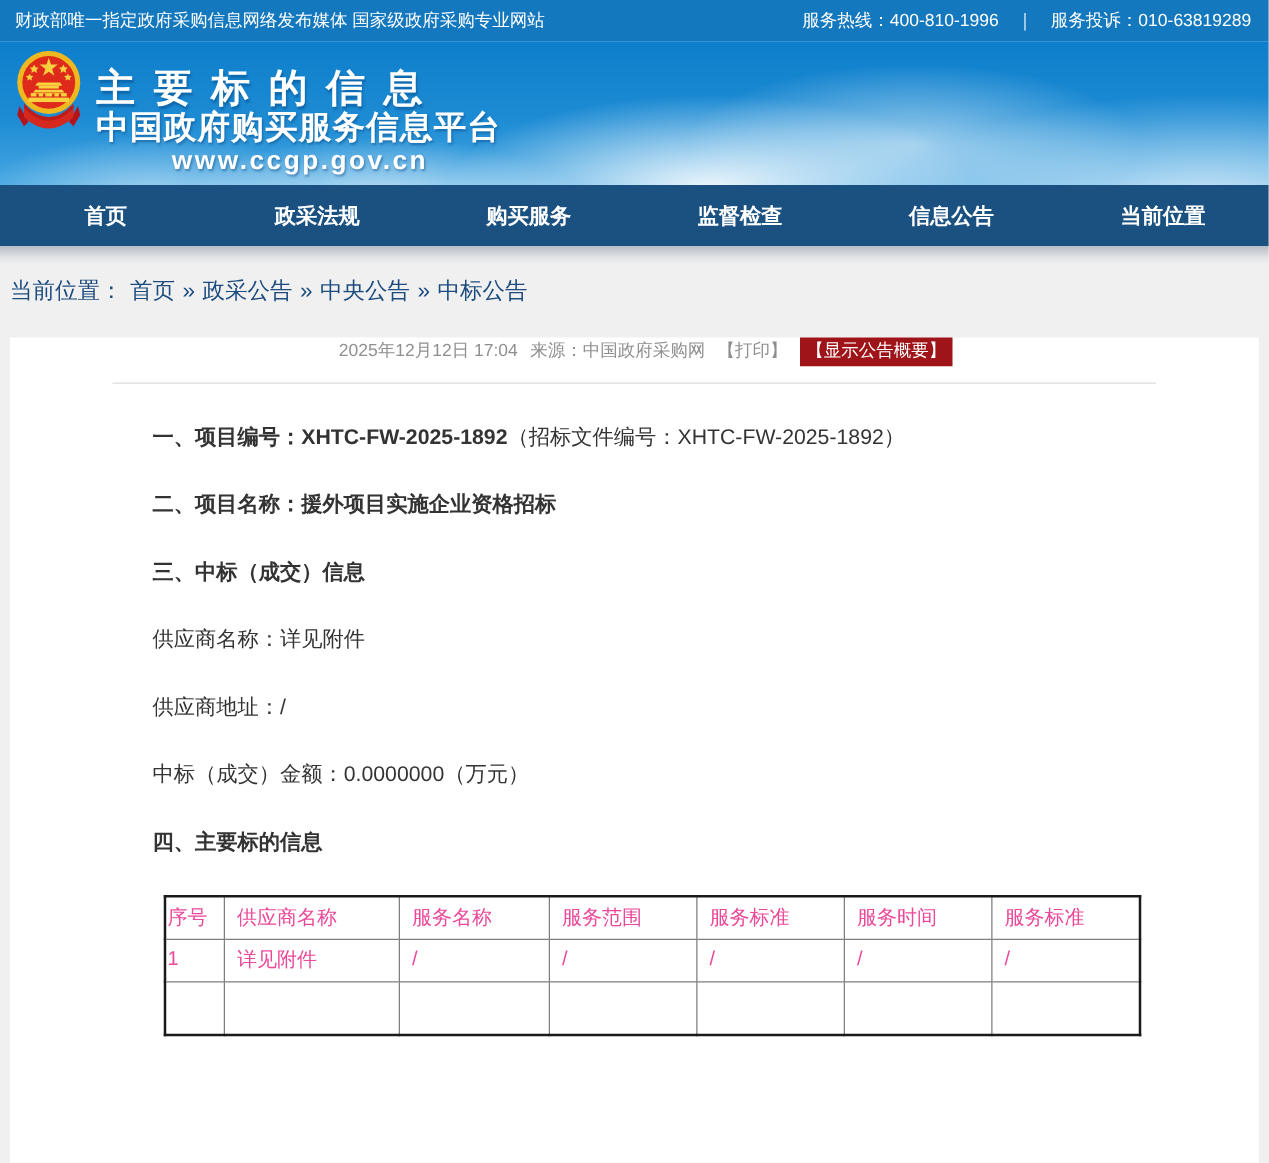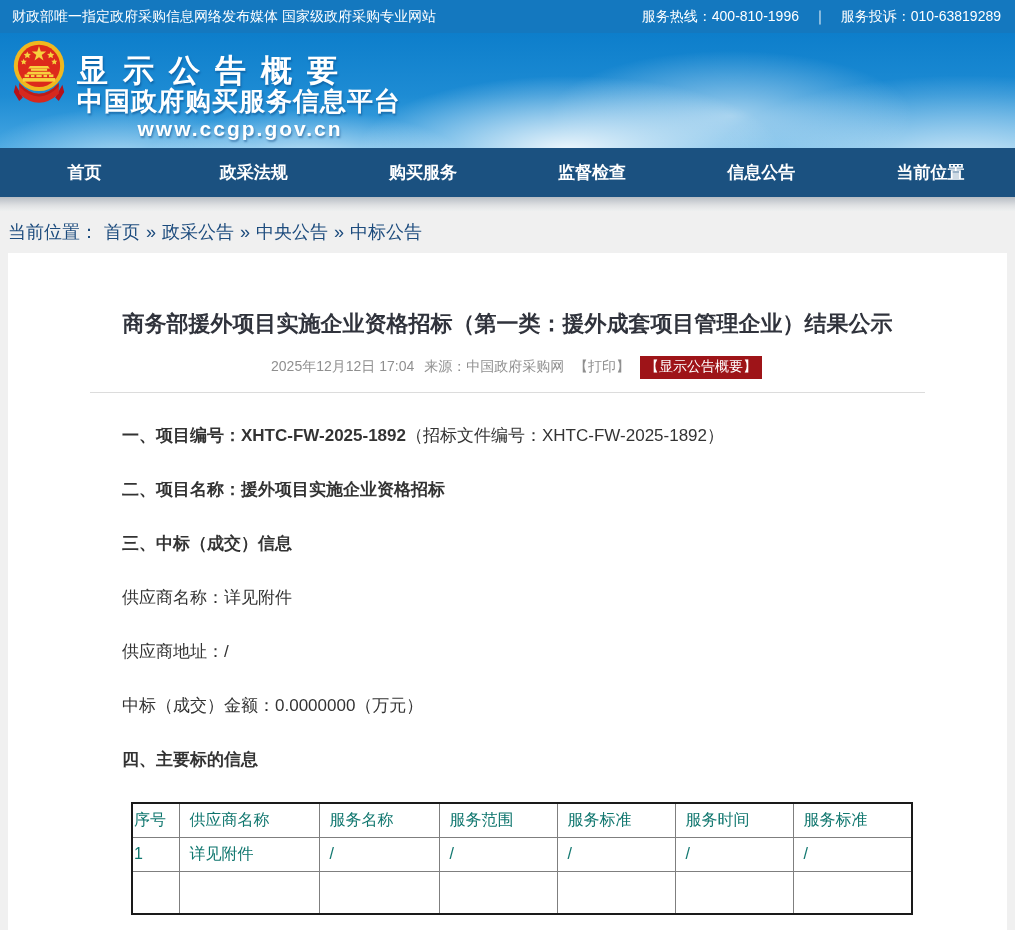--- a/index.html
+++ b/index.html
@@ -55,21 +55,21 @@
     color:#fff; padding:2px 5px 3px; cursor:pointer; }
   .divider { border:none; border-top:1px solid #dcdcdc; margin:13px 82px 0 82px; }
 
   .body-text { margin-top:31px; }
   .body-text p { margin:0 40px 31px 114px; font-size:17px; color:#333;
     line-height:23px; }
   .body-text p b { font-weight:700; }
 
   
   .info-table { margin-left:123px; border-collapse:collapse; table-layout:fixed;
-    width:780px; border:2px solid #1a1a1a; font-size:16px; color:#0f766e; }
+    width:780px; border:2px solid #1a1a1a; font-size:16px; color:#ec4899; }
   .info-table th, .info-table td { border:1px solid #7f7f7f; text-align:left;
     font-weight:400; padding:0 4px 0 10px; vertical-align:middle;
     overflow:hidden; white-space:nowrap; }
   .info-table th:first-child, .info-table td:first-child { padding-left:1px; }
   .info-table .r-head { height:34px; }
   .info-table .r-data { height:34px; }
   .info-table .r-empty { height:43px; }
 </style>
 </head>
 <body>
@@ -106,21 +106,21 @@
       <path d="M16 40 L44 40 L42 37.5 L18 37.5 Z" fill="#f7d13e"></path>
       <rect x="14" y="40.5" width="32" height="3" fill="#f7d13e"></rect>
       <rect x="12" y="44.5" width="36" height="4" fill="#f7d13e"></rect>
       <rect x="19" y="41" width="2 " height="3" fill="#dd2a1b"></rect>
       <rect x="25" y="41" width="2" height="3" fill="#dd2a1b"></rect>
       <rect x="33" y="41" width="2" height="3" fill="#dd2a1b"></rect>
       <rect x="39" y="41" width="2" height="3" fill="#dd2a1b"></rect>
     </svg>
   </div>
   <div class="logo-text">
-    <div class="logo-line1">显示公告概要</div>
+    <div class="logo-line1">主要标的信息</div>
     <div class="logo-line2">中国政府购买服务信息平台</div>
     <div class="logo-url">www.ccgp.gov.cn</div>
   </div>
 </div>
 
 <div class="nav">
   <div class="nav-item">首页</div>
   <div class="nav-item">政采法规</div>
   <div class="nav-item">购买服务</div>
   <div class="nav-item">监督检查</div>
@@ -134,21 +134,20 @@
   <span class="crumb-link">首页</span>
   <span>»</span>
   <span class="crumb-link">政采公告</span>
   <span>»</span>
   <span class="crumb-link">中央公告</span>
   <span>»</span>
   <span class="crumb-link">中标公告</span>
 </div>
 
 <div class="panel">
-  <h1 class="article-title">商务部援外项目实施企业资格招标（第一类：援外成套项目管理企业）结果公示</h1>
 
   <div class="meta">
     <span>2025年12月12日 17:04</span>
     <span>来源：中国政府采购网</span>
     <span class="print-btn">【打印】</span>
     <span class="summary-btn">【显示公告概要】</span>
   </div>
 
   <hr class="divider">
 

